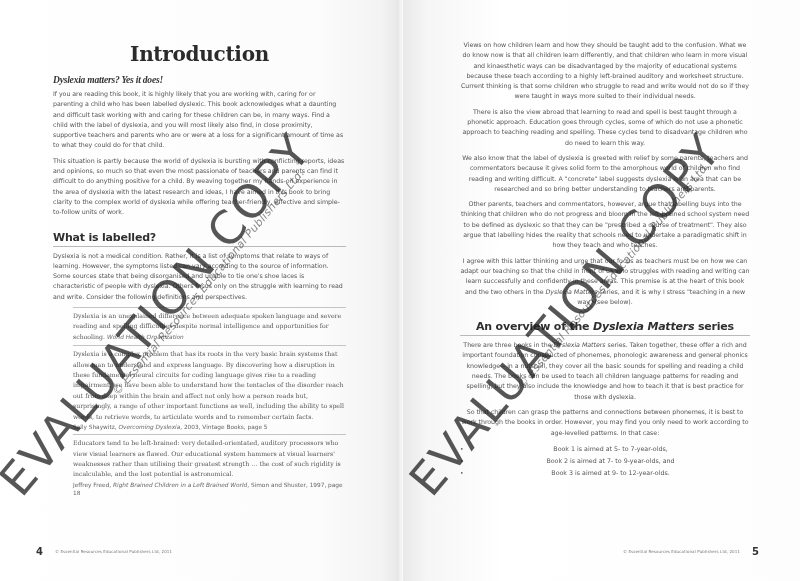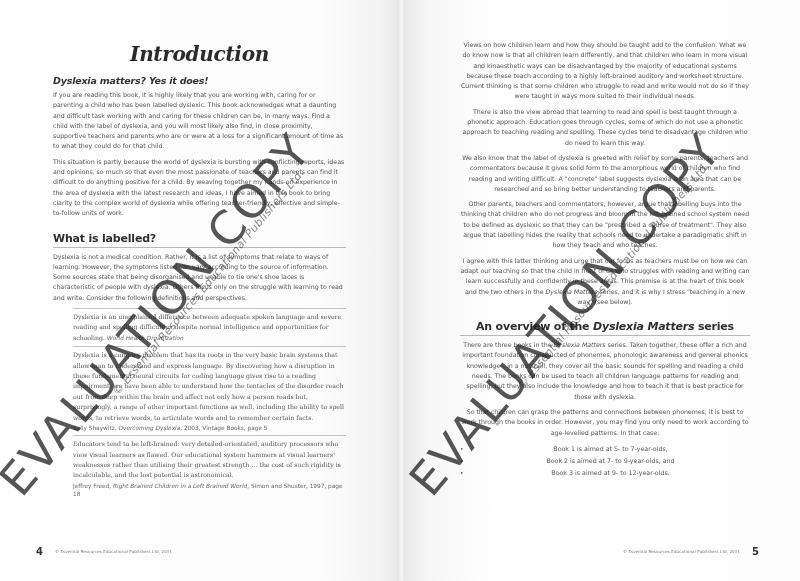--- a/index.html
+++ b/index.html
@@ -26,25 +26,25 @@
     position: absolute; left: 397px; top: 0; width: 6px; height: 581px;
     background: linear-gradient(to right, #e2e2e2, #f0f0f0, #fafafa);
   }
   .content { position: absolute; }
   .left .content { left: 53px; top: 0; width: 293px; }
   .right .content { left: 57px; top: 0; width: 290px; }
 
   .title {
     font-family: "DejaVu Serif", serif; font-weight: bold;
     font-size: 20px; color: #2b2b2b; text-align: center;
-    margin: 42px 0 0 0; letter-spacing: -0.3px; width: 293px; font-style: italic;
+    margin: 42px 0 0 0; letter-spacing: -0.3px; width: 293px;
   }
   .subtitle {
     font-style: italic; font-weight: bold; font-size: 9.5px; color: #333;
-    margin: 9px 0 4px 0; letter-spacing: -0.2px;
+    margin: 9px 0 4px 0; letter-spacing: -0.2px; font-family: Liberation Serif, serif;
   }
   p.body {
     font-size: 6.3px; line-height: 10.3px; margin: 0 0 5px 0;
     color: #555; letter-spacing: -0.05px;
   }
   h2.sec {
     font-size: 11px; font-weight: bold; color: #2f2f2f;
     margin: 13px 0 4px 0; padding-bottom: 2px;
     border-bottom: 1px solid #b9b9b9; letter-spacing: -0.2px;
   }

